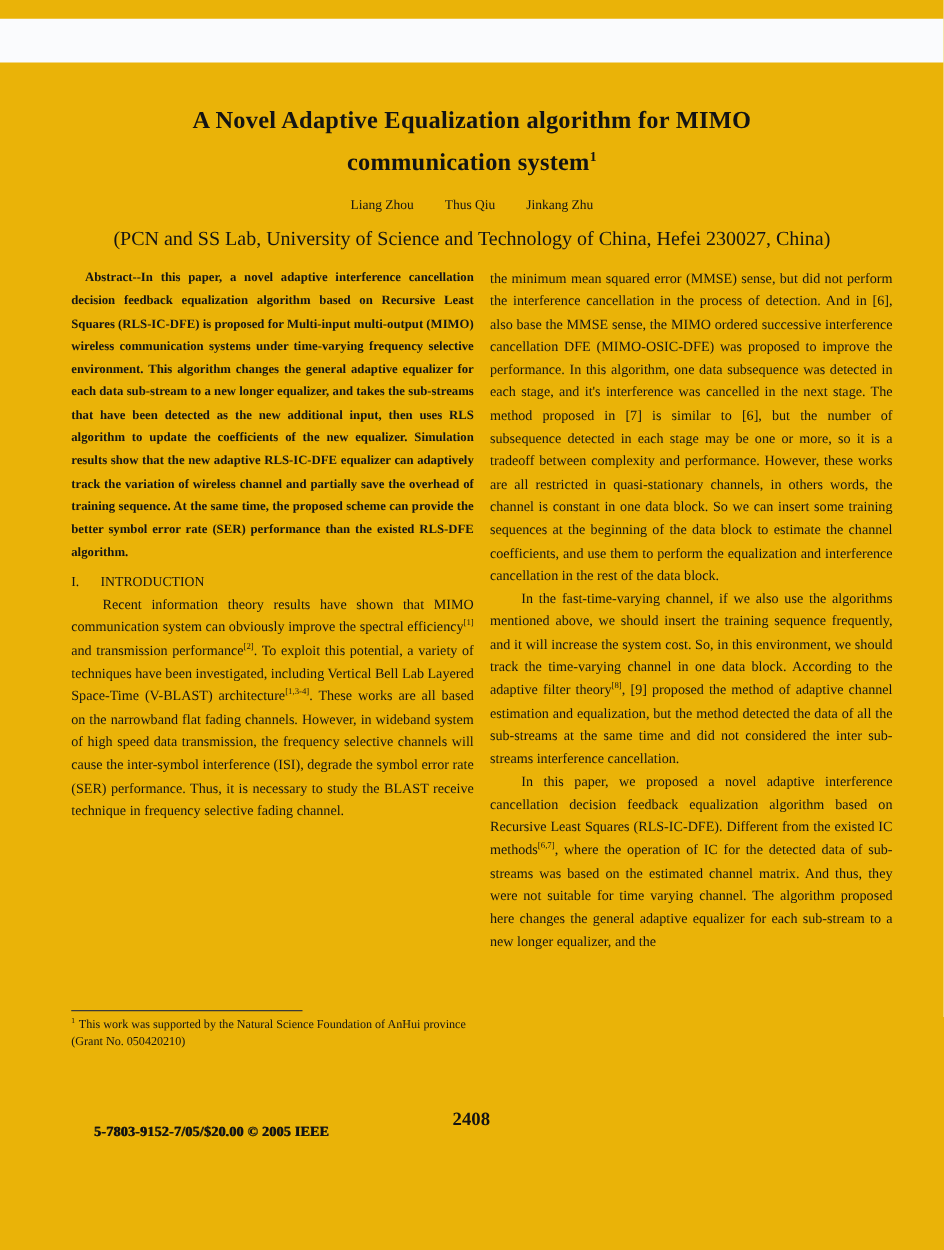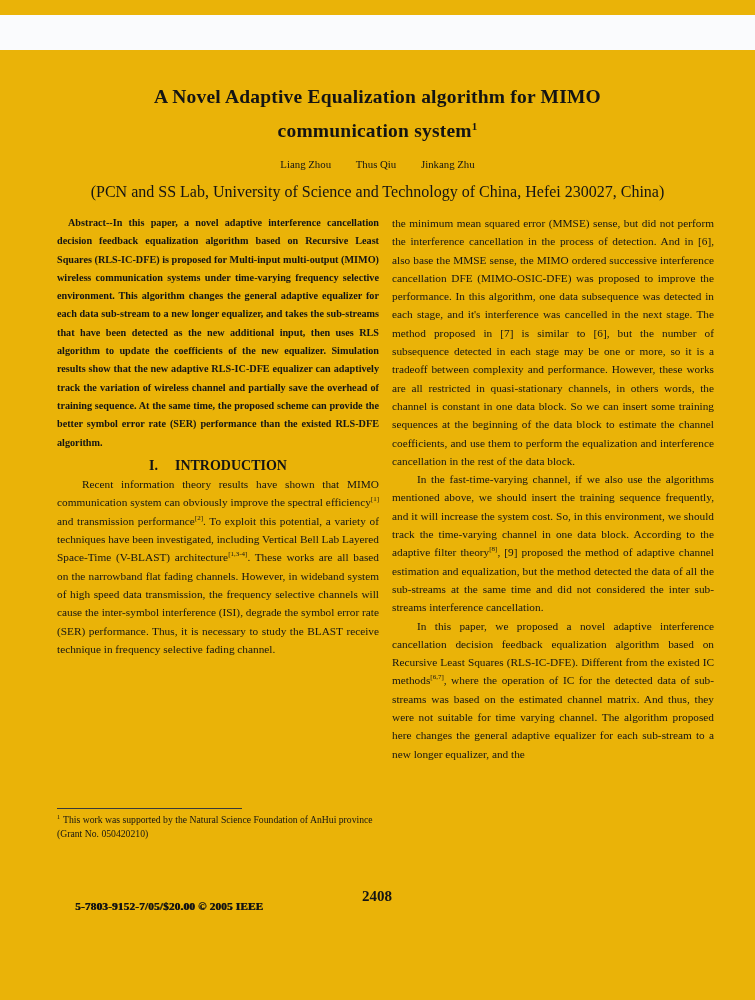--- a/index.html
+++ b/index.html
@@ -71,23 +71,23 @@
     text-align: justify;
   }
   .col p { margin: 0; }
   .abstract-par {
     font-size: 10.2px;
     font-weight: 700;
     line-height: 18.3px;
     text-indent: 11px;
   }
   .section-heading {
-    text-align: center;
-    font-weight: 700;
-    font-size: 14px;
+    text-align: left;
+    font-weight: 400;
+    font-size: 11px;
     line-height: 18.3px;
     margin: 5px 0 0 0 !important;
   }
   .heading-num { margin-right: 17px; }
   .body-par { text-indent: 25px; }
   .body-par.flush { text-indent: 0; }
   sup {
     font-size: 0.62em;
     line-height: 0;
     vertical-align: super;

